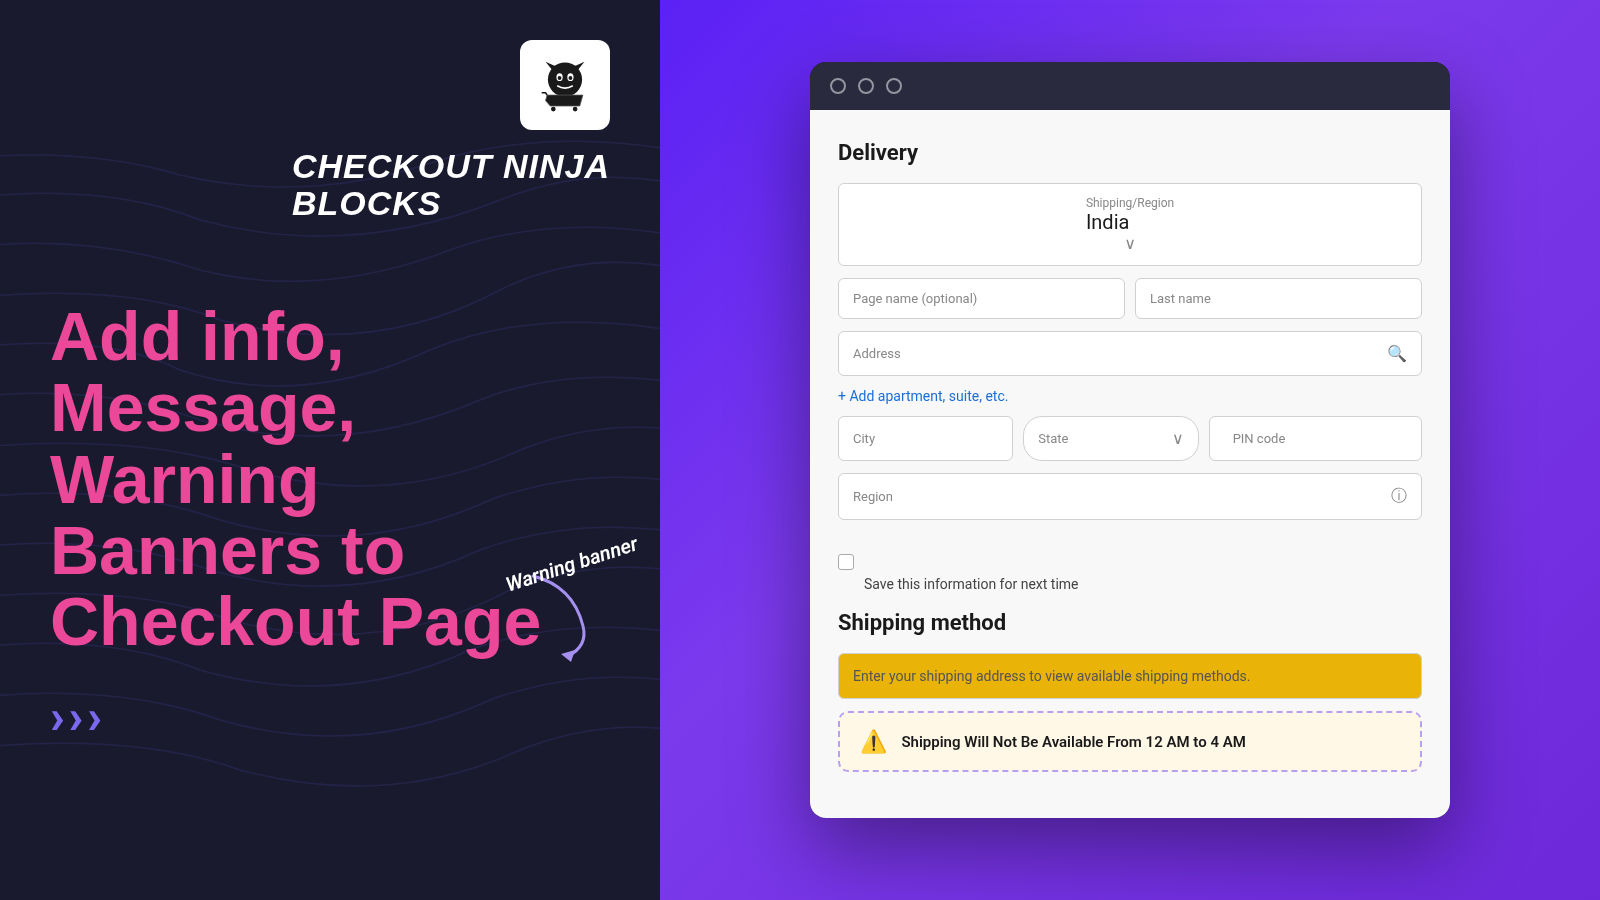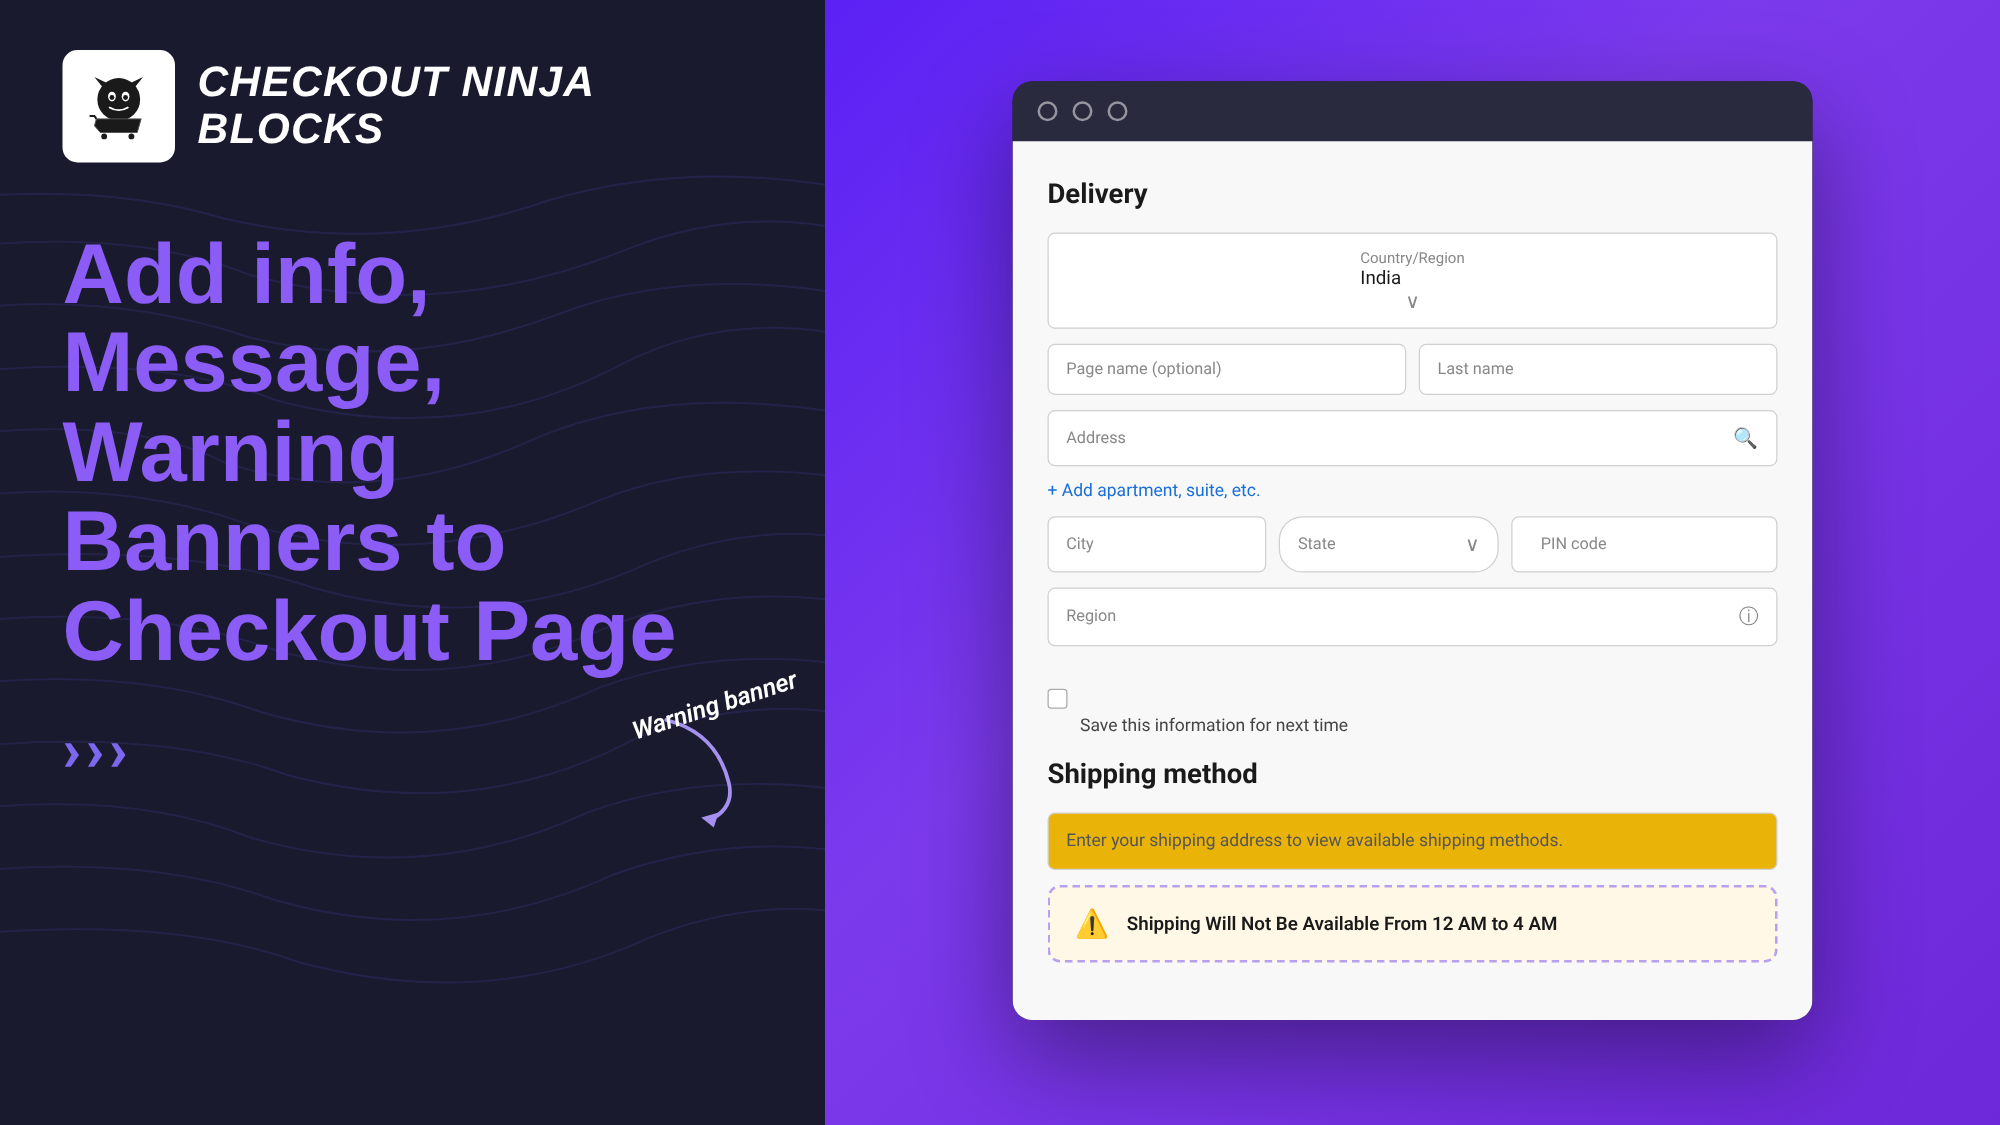--- a/index.html
+++ b/index.html
@@ -25,23 +25,24 @@
     }
 
     .left-content {
       position: relative;
       z-index: 1;
     }
 
     
     .logo-area {
       display: flex;
-      align-items: center;
+      align-items: flex-end;
       gap: 18px;
-      margin-bottom: 54px;
+      margin-bottom: 78px;
+      flex-direction: column;
     }
 
     .logo-box {
       width: 90px;
       height: 90px;
       background: white;
       border-radius: 12px;
       display: flex;
       align-items: center;
       justify-content: center;
@@ -56,21 +57,21 @@
       font-style: italic;
       text-transform: uppercase;
       letter-spacing: 1px;
       line-height: 1.1;
       font-family: 'Arial Black', Arial, sans-serif;
     }
 
     .headline {
       font-size: 68px;
       font-weight: 900;
-      color: #8b5cf6;
+      color: #ec4899;
       line-height: 1.05;
       margin-bottom: 30px;
       font-family: 'Arial Black', Arial, sans-serif;
     }
 
     
     .arrows {
       display: flex;
       gap: 4px;
       margin-top: 20px;
@@ -351,22 +352,22 @@
       <div class="browser-dot"></div>
     </div>
 
     <div class="checkout-panel">
 
       <div class="section-title">Delivery</div>
 
       <div class="form-group">
         <div class="form-field country-field">
           <div>
-            <div style="font-size:12px; color:#888;">Country/Region</div>
-            <div style="font-size:15px; color:#1a1a1a;">India</div>
+            <div style="font-size:12px; color:#888;">Shipping/Region</div>
+            <div style="font-size:20px; color:#1a1a1a;">India</div>
           </div>
           <span class="field-icon">∨</span>
         </div>
       </div>
 
       <div class="form-row">
         <div class="form-field first-name-field">
           <span class="form-field-label">Page name (optional)</span>
         </div>
         <div class="form-field last-name-field">

